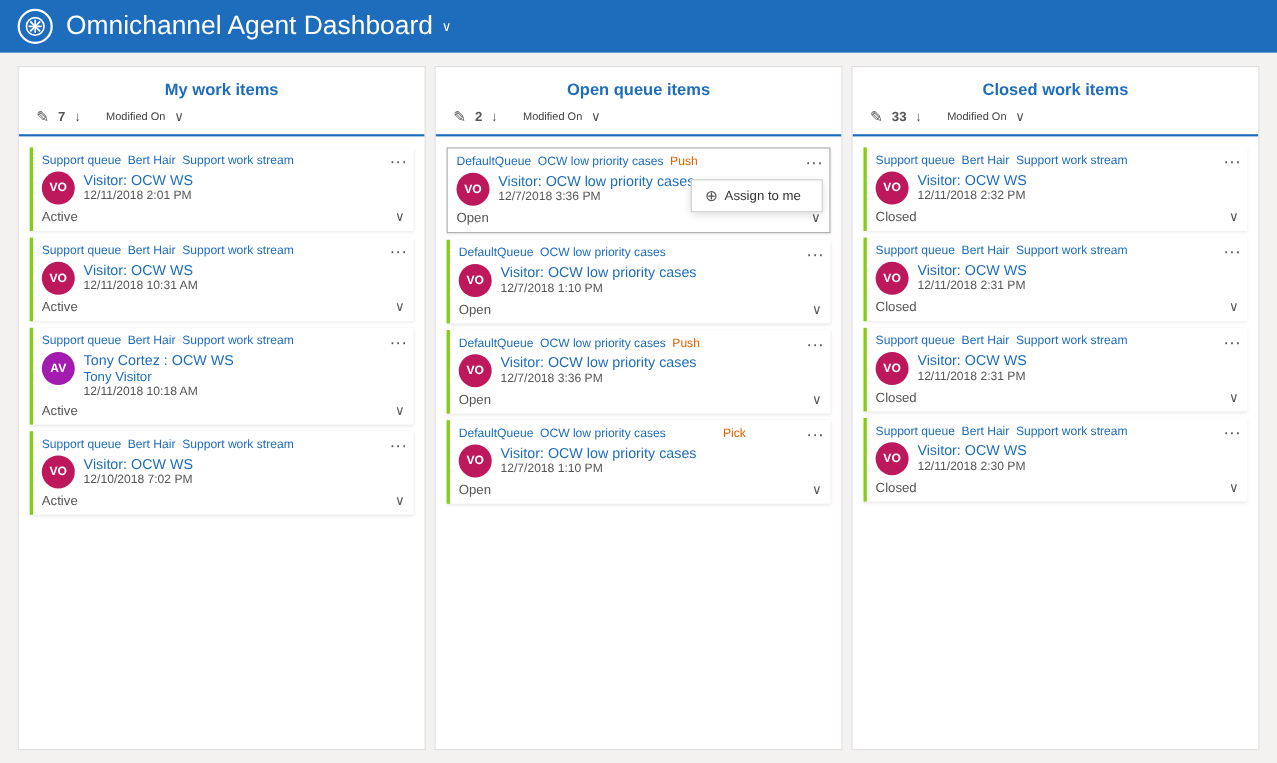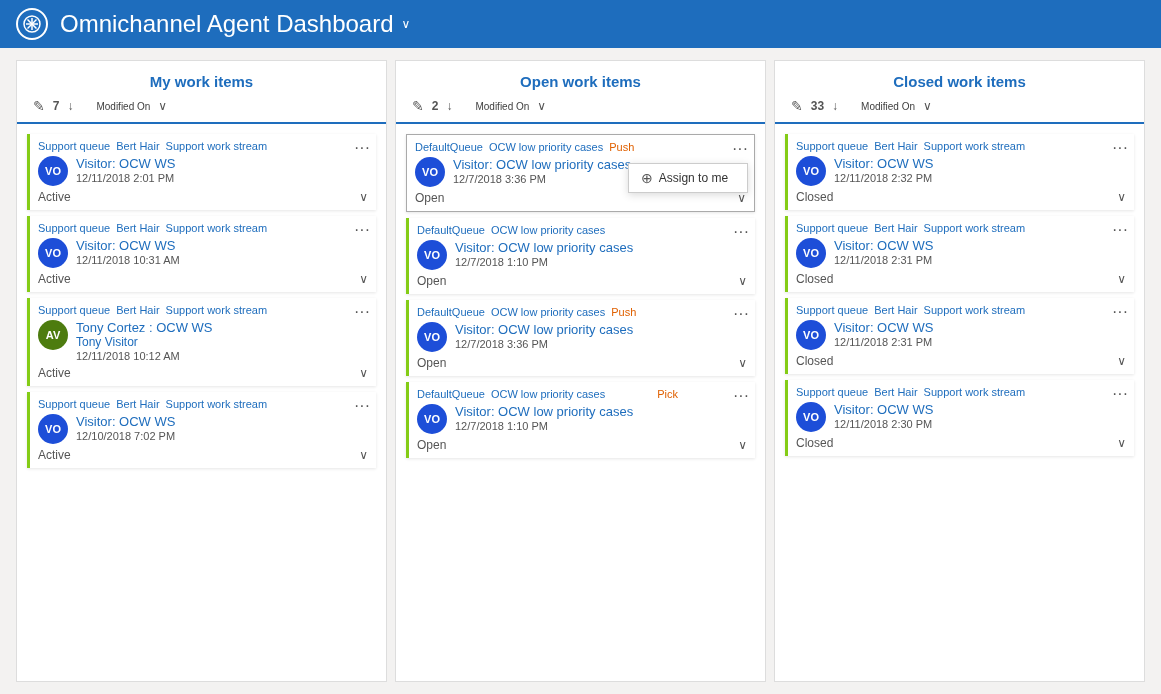--- a/index.html
+++ b/index.html
@@ -132,28 +132,28 @@
     }
     .card-main {
       display: flex;
       align-items: flex-start;
       gap: 8px;
       margin-bottom: 4px;
     }
     .avatar {
       width: 30px; height: 30px;
       border-radius: 50%;
-      background: #1d4ed8;
+      background: #be185d;
       color: white;
       display: flex; align-items: center; justify-content: center;
       font-size: 11px;
       font-weight: 600;
       flex-shrink: 0;
     }
-    .avatar.green { background: #4d7c0f; }
+    .avatar.green { background: #a21caf; }
     .card-info {}
     .card-name {
       font-size: 13px;
       font-weight: 500;
       color: #1e6dbd;
     }
     .card-date {
       font-size: 11px;
       color: #555;
       margin-top: 1px;
@@ -273,21 +273,21 @@
             <span class="tag">Support queue</span>
             <span class="tag">Bert Hair</span>
             <span class="tag">Support work stream</span>
           </div>
           <span class="card-more">···</span>
           <div class="card-main">
             <div class="avatar green">AV</div>
             <div class="card-info">
               <div class="card-name">Tony Cortez : OCW WS</div>
               <div style="color: rgb(30, 109, 189); font-size: 12px;">Tony Visitor</div>
-              <div class="card-date">12/11/2018 10:12 AM</div>
+              <div class="card-date">12/11/2018 10:18 AM</div>
             </div>
           </div>
           <div class="card-status">
             <span>Active</span>
             <span class="status-chevron">∨</span>
           </div>
         </div>
         <div class="card">
           <div class="card-tags">
             <span class="tag">Support queue</span>
@@ -304,21 +304,21 @@
           </div>
           <div class="card-status">
             <span>Active</span>
             <span class="status-chevron">∨</span>
           </div>
         </div>
       </div>
     </div>
     <div class="column">
       <div class="column-header">
-        <div class="column-title">Open work items</div>
+        <div class="column-title">Open queue items</div>
         <div class="column-controls">
           <span class="edit-icon">✎</span>
           <span class="column-count">2</span>
           <span>↓</span>
           <span class="sort-btn">Modified On</span>
           <span>∨</span>
         </div>
       </div>
       <div class="cards-container">
         <div class="card highlighted-card">

